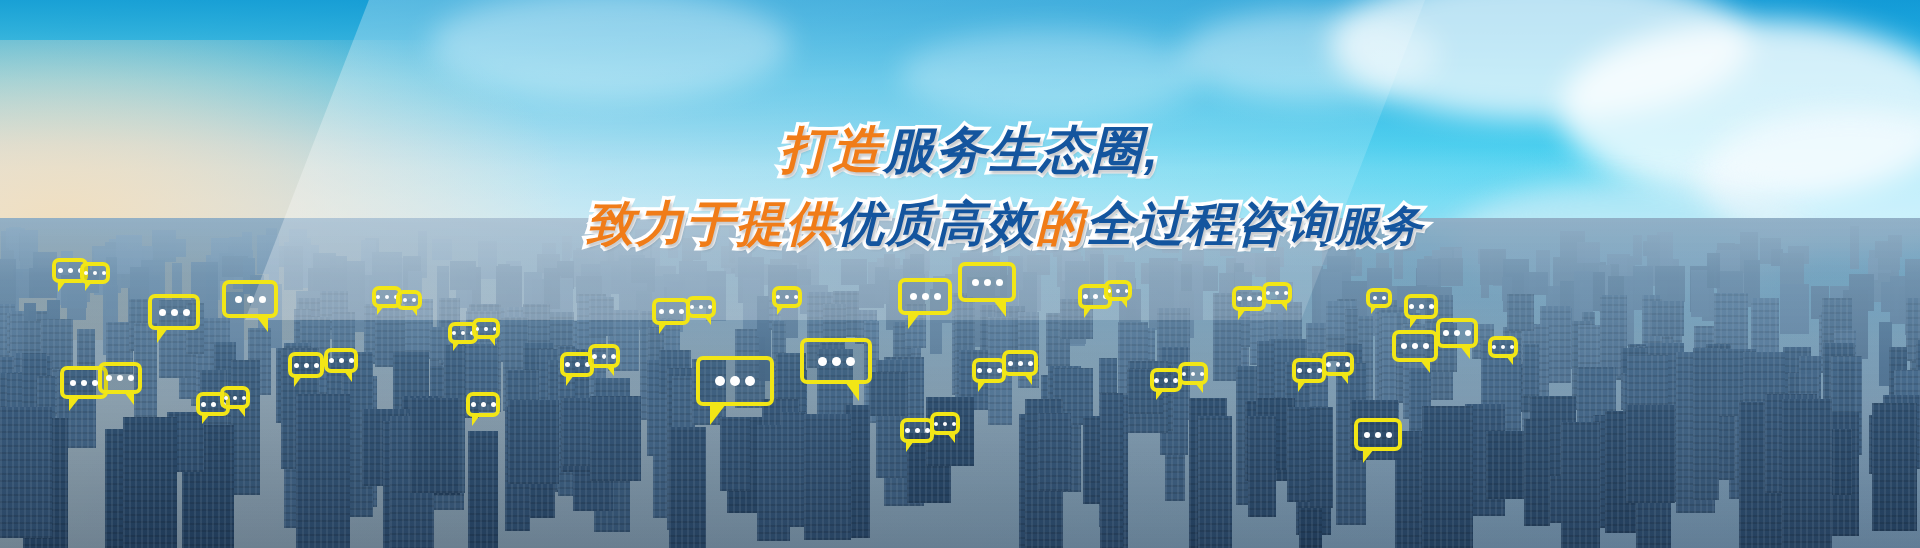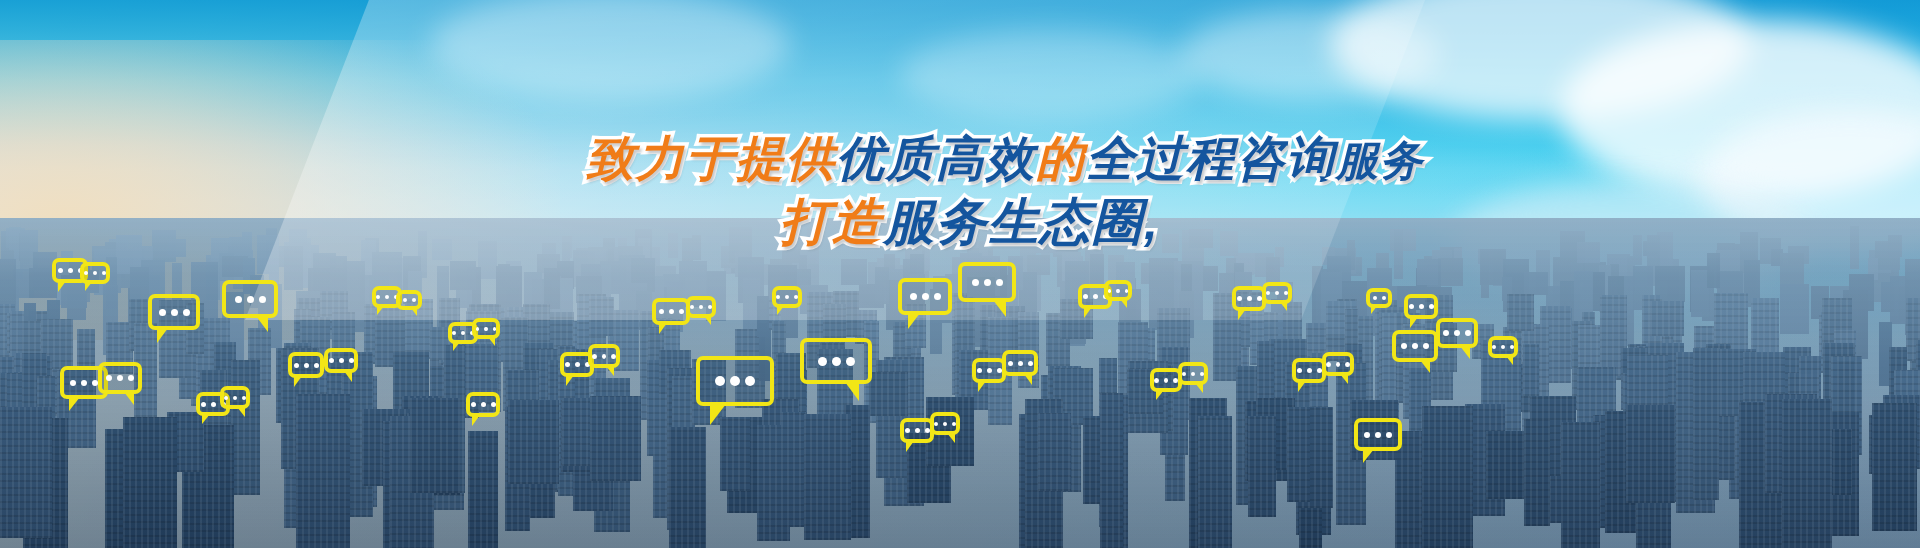--- a/index.html
+++ b/index.html
@@ -1076,17 +1076,17 @@
         <div class="box" style="width: 30px; height: 22px;">
           <span class="dot" style="width: 4px; height: 4px;"></span>
           <span class="dot" style="width: 4px; height: 4px;"></span>
           <span class="dot" style="width: 4px; height: 4px;"></span>
         </div>
         <div style="position: absolute; top: 20px; right: 5px; width: 0px; height: 0px; border-top: 9px solid rgb(242, 230, 22); border-left: 7px solid transparent;"></div>
       </div>
     </div>
 
   <div class="headline">
+    <div class="line line1" id="line1"><span class="seg or">打造</span><span class="seg bl">服务生态圈,</span></div>
     <div class="line line2" id="line2"><span class="seg or">致力于提供</span><span class="seg bl">优质高效</span><span class="seg or">的</span><span class="seg bl">全过程咨询</span><span class="seg bl s-small">服务</span></div>
-    <div class="line line1" id="line1"><span class="seg or">打造</span><span class="seg bl">服务生态圈,</span></div>
   </div>
 
 </div>
 
 </body></html>

